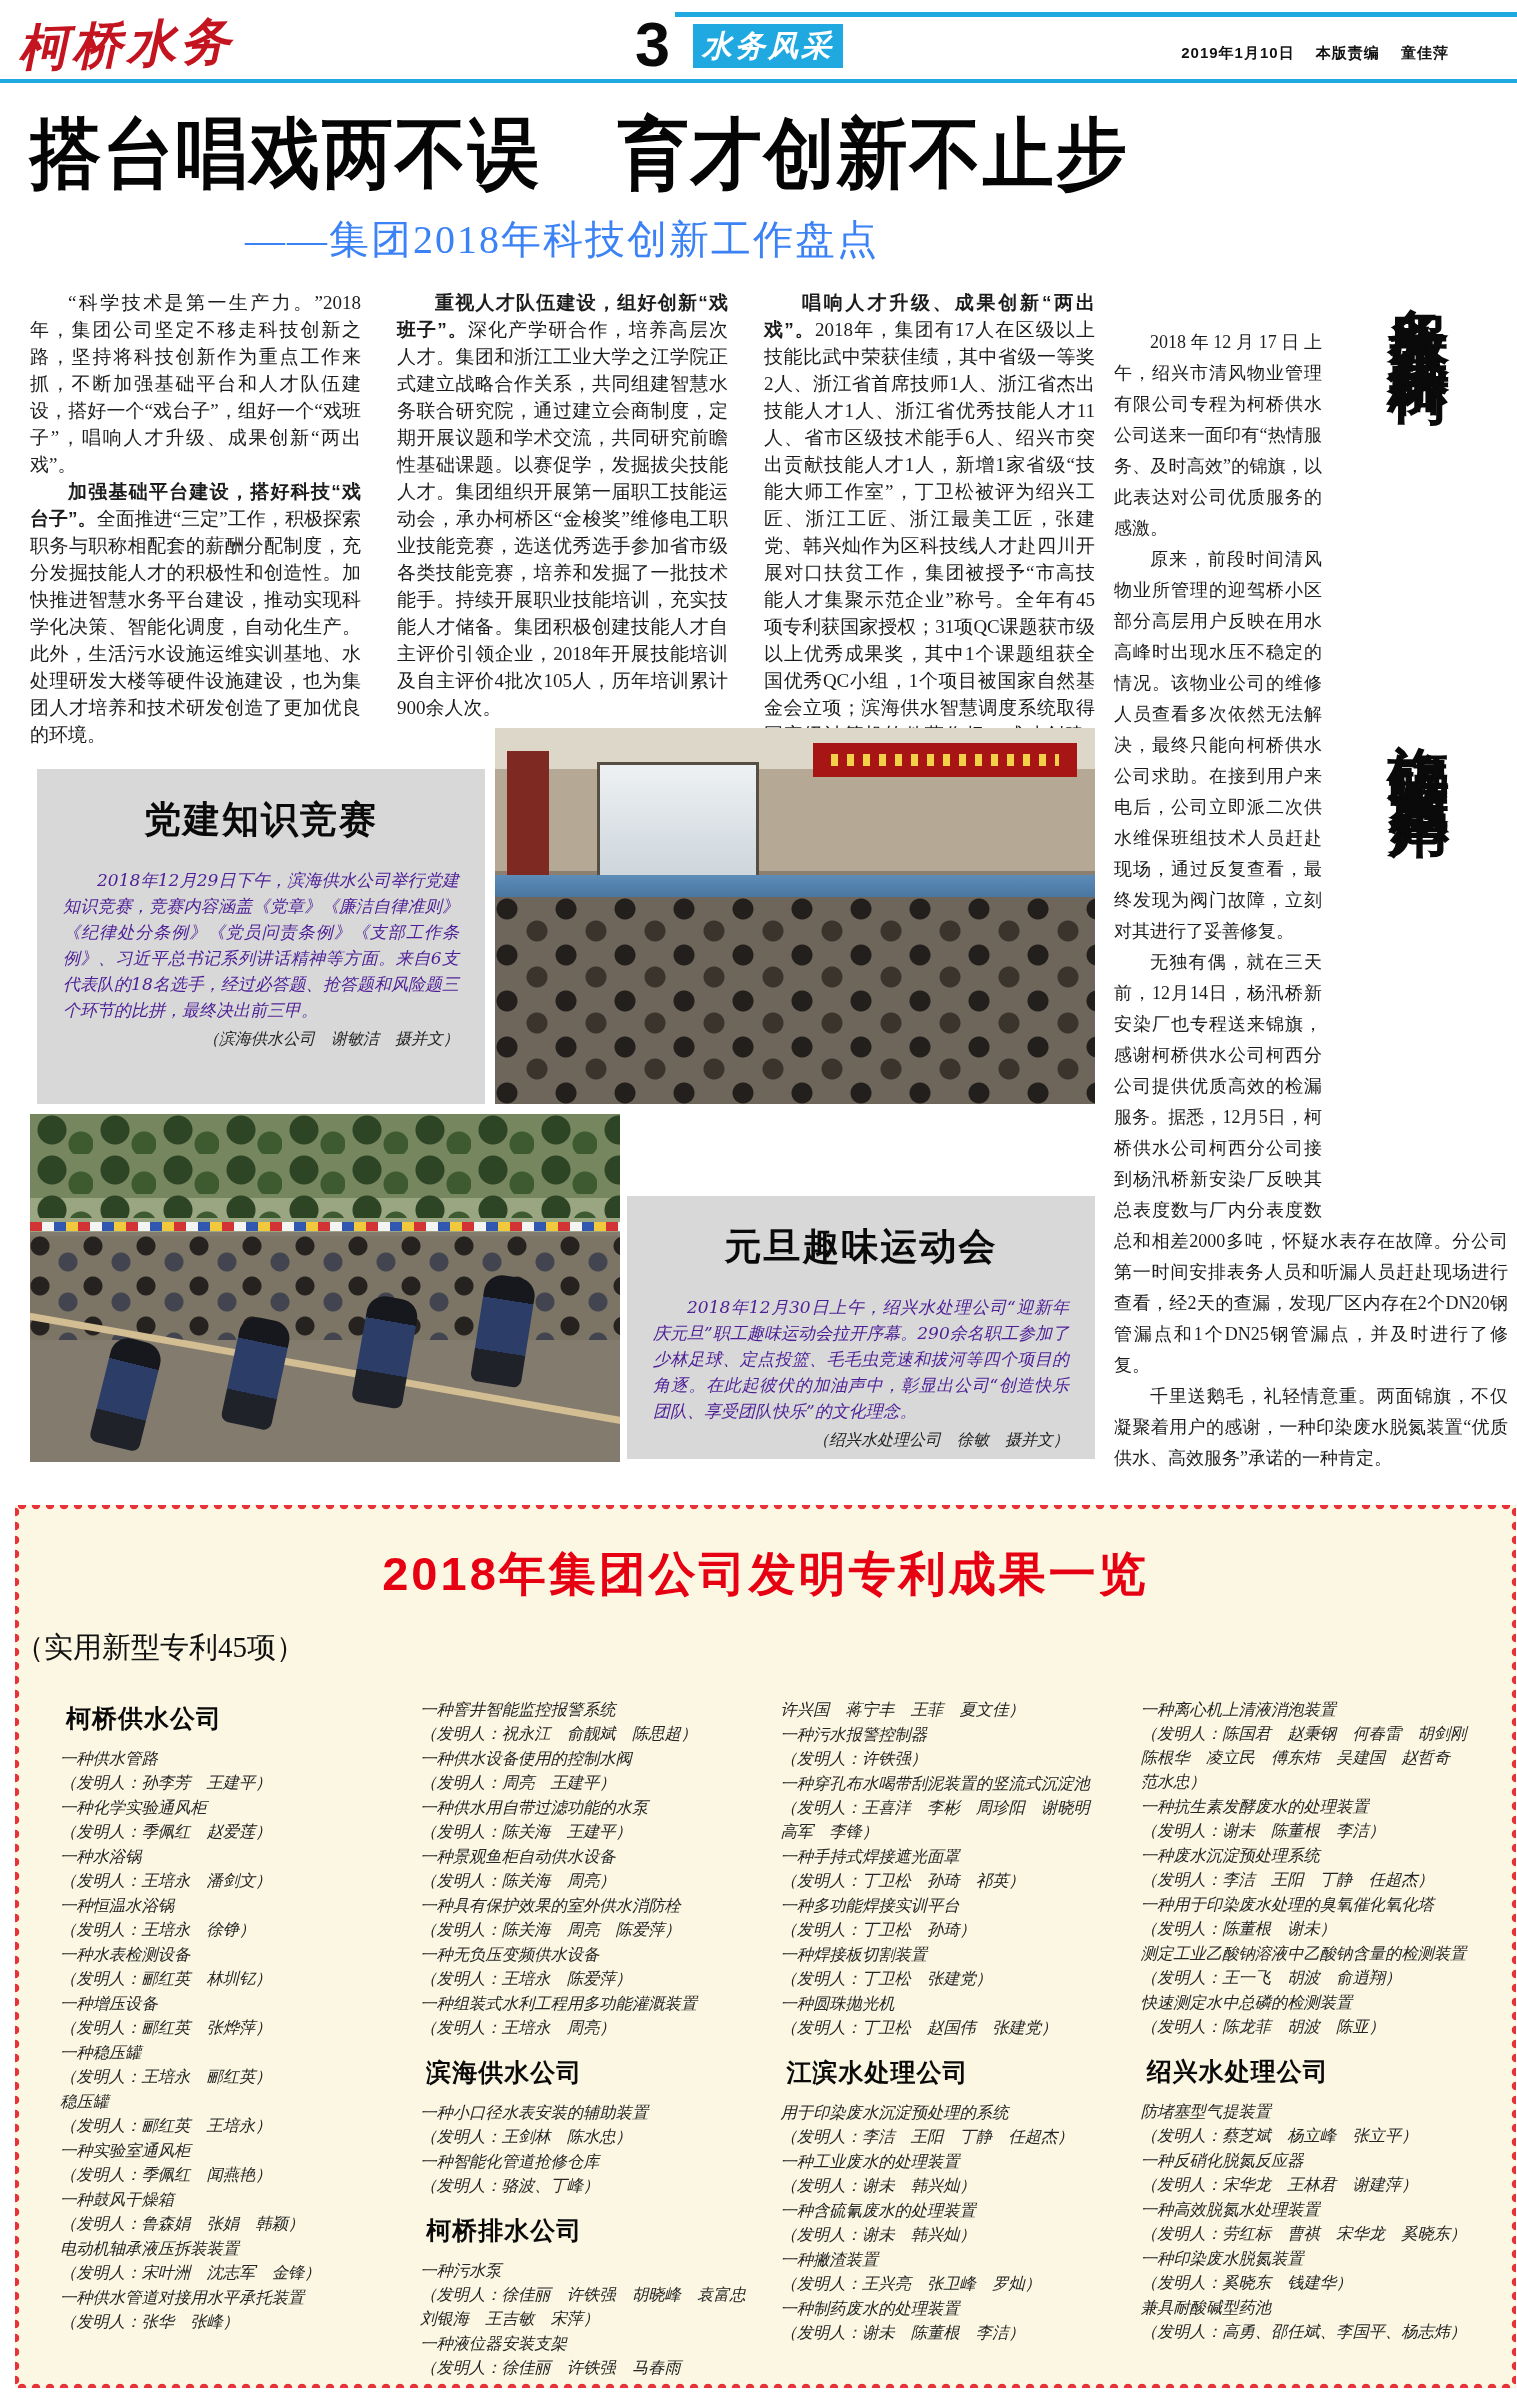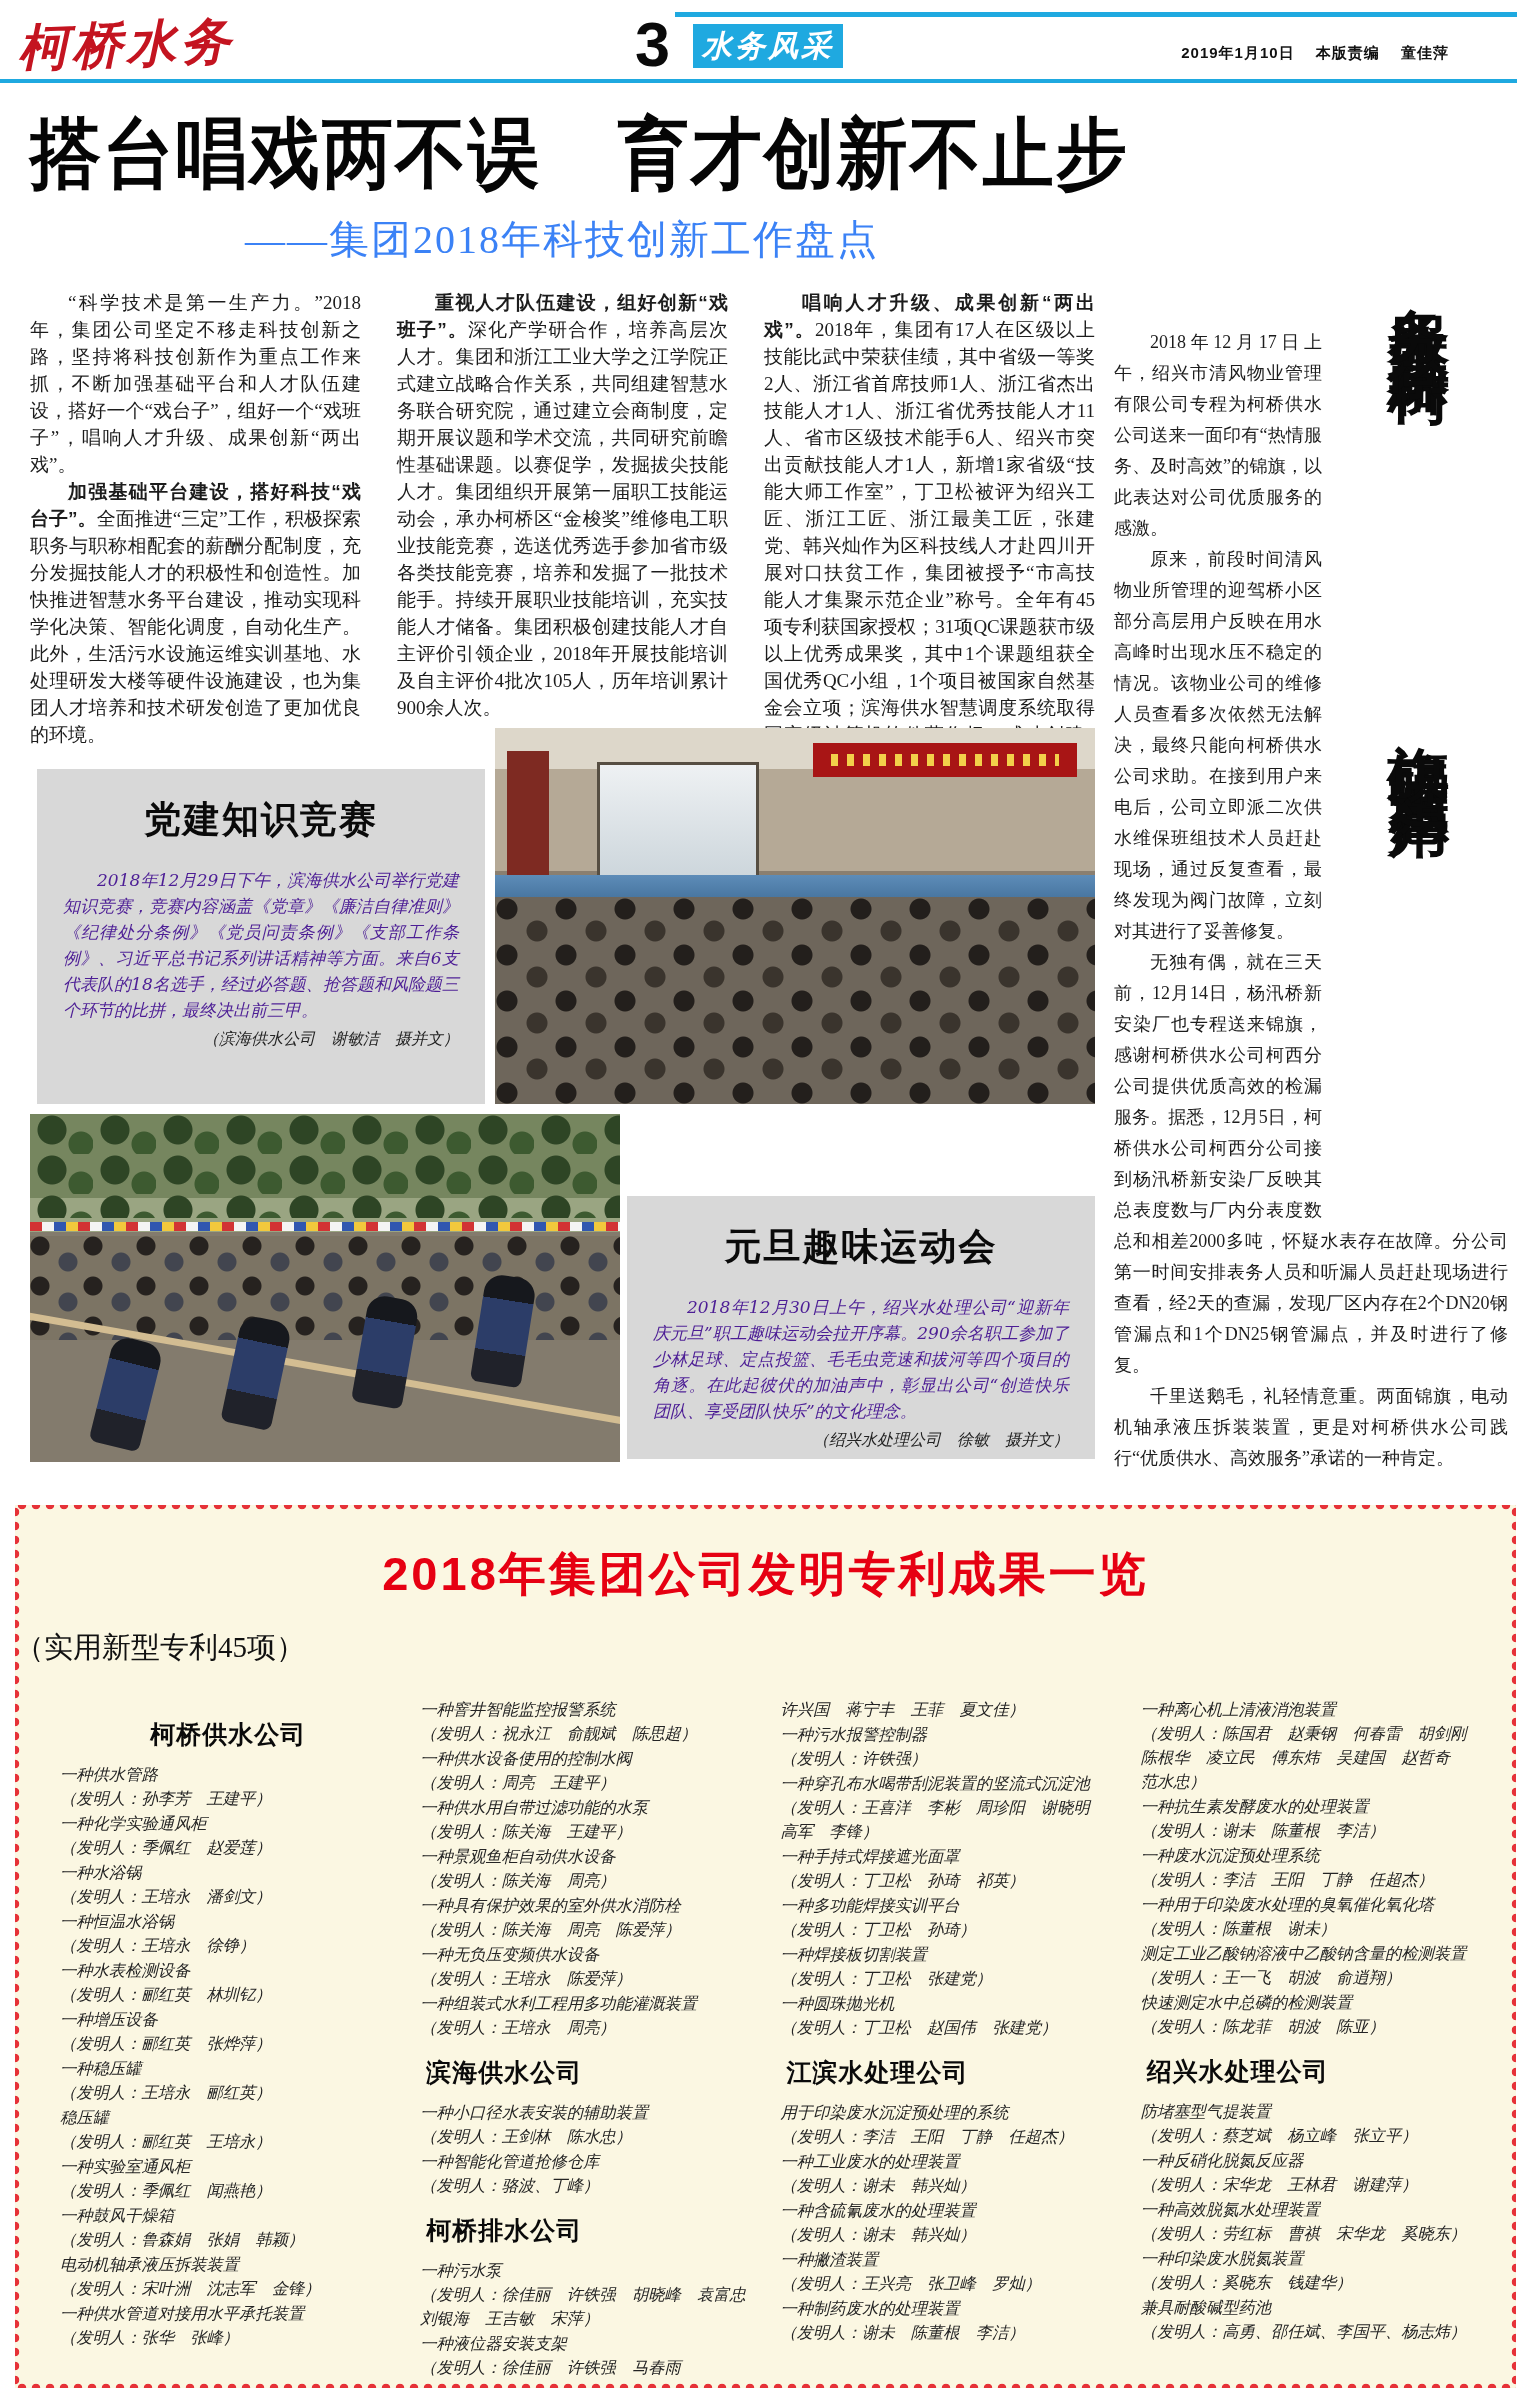--- a/index.html
+++ b/index.html
@@ -105,21 +105,21 @@
   .scal-r { top:0; bottom:0; right:0; width:7px;
     background:radial-gradient(circle at 7px 7px,#e63238 4px,transparent 4.6px); background-size:7px 14px; background-repeat:repeat-y; }
   .patent-title { margin-top:38px; text-align:center; font-family:"Liberation Sans", sans-serif;
                   font-weight:900; font-size:47px; color:#e60012; letter-spacing:3px; }
   .patent-sub { margin-top:22px; text-align:left; font-size:29px; color:#111;
                 font-family:"Liberation Serif", serif; }
   .patent-cols { display:flex; gap:30px; padding:30px 45px 0; }
   .pcol { flex:1 1 0; min-width:0; }
   .li-h { font-family:"Liberation Sans", sans-serif; font-weight:900; font-size:25px; color:#0a0a0a;
           margin:16px 0 12px 6px; letter-spacing:1px; }
-  .pcol .li-h:first-child { margin-top:20px;text-align:center; }
+  .pcol .li-h:first-child { margin-top:4px; }
   .li-n, .li-i { font-family:"DejaVu Serif", serif; font-style:italic; font-size:16.3px;
                  line-height:24px; color:#242424; }
   .li-i { margin-bottom:1px; }
 </style>
 </head>
 <body>
 
 <div class="page">
 
   <div class="brand">柯桥水务</div>
@@ -174,21 +174,21 @@
     <div class="cap-title">元旦趣味运动会</div>
     <div class="cap-body">2018年12月30日上午，绍兴水处理公司“迎新年庆元旦”职工趣味运动会拉开序幕。290余名职工参加了少林足球、定点投篮、毛毛虫竞速和拔河等四个项目的角逐。在此起彼伏的加油声中，彰显出公司“创造快乐团队、享受团队快乐”的文化理念。</div>
     <div class="cap-byline">（绍兴水处理公司　徐敏　摄并文）</div>
   </div>
 
   <div class="right-article">
     <div class="ra-spacer"></div>
   <div class="li-p">2018年12月17日上午，绍兴市清风物业管理有限公司专程为柯桥供水公司送来一面印有“热情服务、及时高效”的锦旗，以此表达对公司优质服务的感激。</div>
       <div class="li-p">原来，前段时间清风物业所管理的迎驾桥小区部分高层用户反映在用水高峰时出现水压不稳定的情况。该物业公司的维修人员查看多次依然无法解决，最终只能向柯桥供水公司求助。在接到用户来电后，公司立即派二次供水维保班组技术人员赶赴现场，通过反复查看，最终发现为阀门故障，立刻对其进行了妥善修复。</div>
       <div class="li-p">无独有偶，就在三天前，12月14日，杨汛桥新安染厂也专程送来锦旗，感谢柯桥供水公司柯西分公司提供优质高效的检漏服务。据悉，12月5日，柯桥供水公司柯西分公司接到杨汛桥新安染厂反映其总表度数与厂内分表度数总和相差2000多吨，怀疑水表存在故障。分公司第一时间安排表务人员和听漏人员赶赴现场进行查看，经2天的查漏，发现厂区内存在2个DN20钢管漏点和1个DN25钢管漏点，并及时进行了修复。</div>
-      <div class="li-p">千里送鹅毛，礼轻情意重。两面锦旗，电动机轴承液压拆装装置，更是对柯桥供水公司践行“优质供水、高效服务”承诺的一种肯定。</div>
+      <div class="li-p">千里送鹅毛，礼轻情意重。两面锦旗，不仅凝聚着用户的感谢，一种印染废水脱氮装置“优质供水、高效服务”承诺的一种肯定。</div>
       <div class="li-by">（柯桥供水公司　冯科佳　董莎莎）</div>
     </div>
   <div class="vhead vhead1">柯桥供水高效服务</div>
   <div class="vhead vhead2">用户感激连赠锦旗</div>
 
   <div class="patent-box">
     <div class="scal scal-t"></div>
     <div class="scal scal-b"></div>
     <div class="scal scal-l"></div>
     <div class="scal scal-r"></div>

